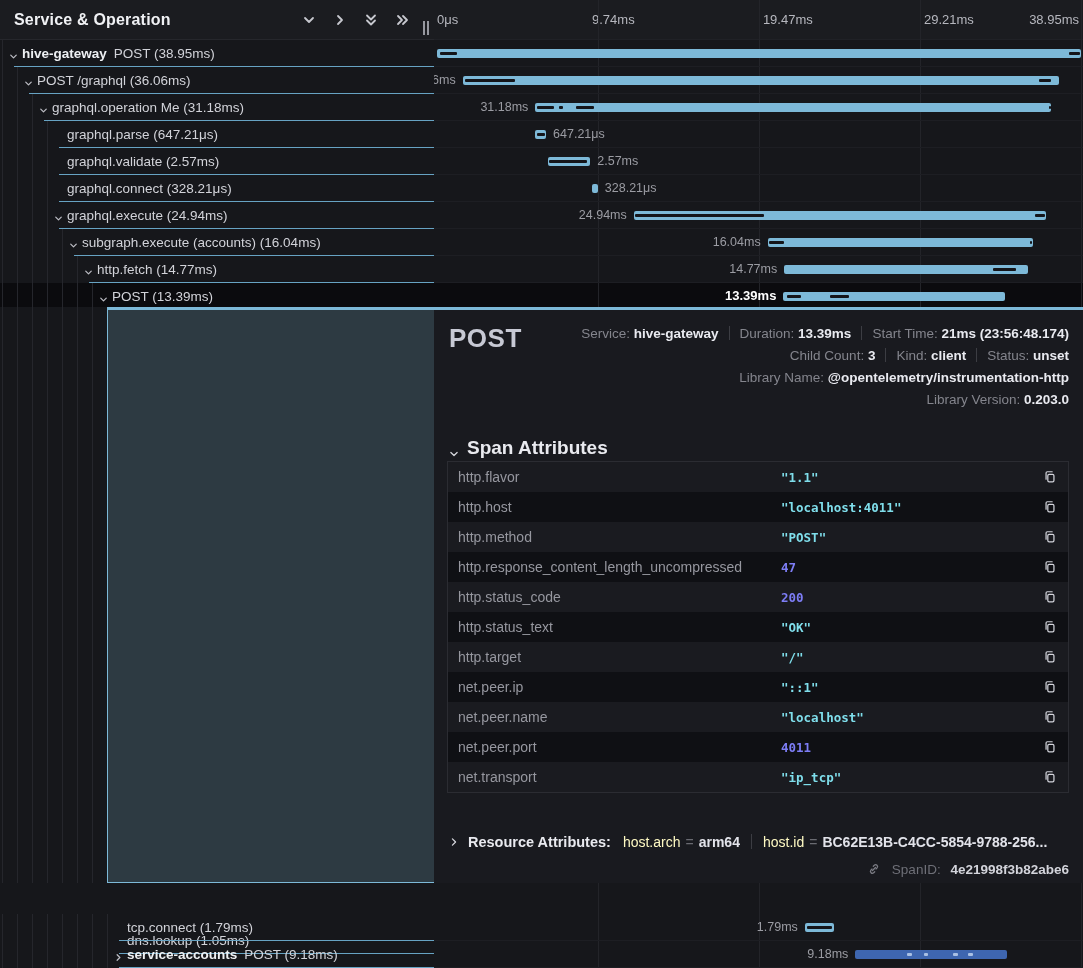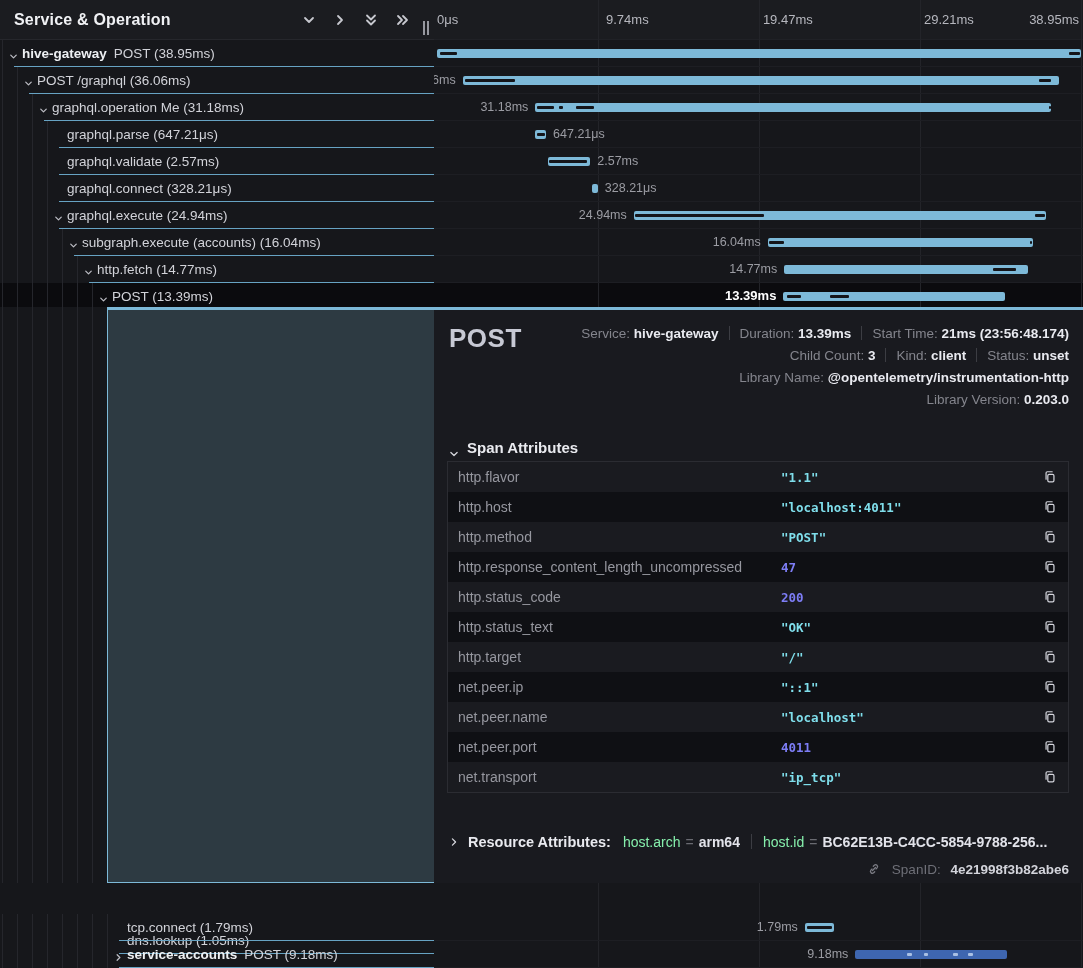--- a/index.html
+++ b/index.html
@@ -61,41 +61,41 @@
   .meta { position:absolute; right:14px; top:13px; text-align:right; white-space:nowrap; }
   .meta-line { height:22px; line-height:22px; font-size:13.5px; }
   .ml { color:#84858d; }
   .mv { color:#e9eaf0; font-weight:700; }
   .msep { display:inline-block; width:1px; height:14px; background:#3c3d43; margin:0 10px; vertical-align:-2px; }
 
   .sa-header { position:absolute; left:15px; top:127px; height:22px; line-height:22px; cursor:pointer; }
   .sa-header .chev2 { position:absolute; left:0; top:6px; width:10px; height:10px; color:#d6d7dd; }
   .chev2 svg, .ricon svg { width:100%; height:100%; fill:none; stroke:currentColor; stroke-width:2;
                            stroke-linecap:round; stroke-linejoin:round; }
-  .sa-header .txt { margin-left:18px; font-size:15px; font-weight:700; color:#e9eaef; }
+  .sa-header .txt { margin-left:18px; font-size:19px; font-weight:700; color:#e9eaef; }
 
   .attr-table { position:absolute; left:13px; right:14px; top:151px; border:1px solid #2b2c32; }
   .attr-row { position:relative; height:30px; }
   .attr-row:nth-child(odd) { background:#1a1b20; }
   .attr-row:nth-child(even){ background:#0f1014; }
   .ak { position:absolute; left:10px; top:50%; transform:translateY(-50%); color:#96979f; font-size:14px; white-space:nowrap; }
   .av { position:absolute; left:333px; top:50%; transform:translateY(-50%);
         font-family:"DejaVu Sans Mono", monospace; font-size:12.5px; font-weight:700; white-space:nowrap; }
   .av.string { color:#7fdeeb; }
   .av.number { color:#7d7df5; }
   .copy-btn { position:absolute; right:11px; top:50%; transform:translateY(-50%); width:14px; height:14px;
               color:#d2d3da; cursor:pointer; background:none; border:none; padding:0; }
   .copy-btn svg { width:100%; height:100%; fill:none; stroke:currentColor; stroke-width:1.4;
                   stroke-linecap:round; stroke-linejoin:round; }
 
   .res-line { position:absolute; left:15px; top:520px; height:24px; line-height:24px; white-space:nowrap;
               font-size:14px; cursor:pointer; }
   .res-line .ricon { display:inline-block; width:10px; height:10px; color:#d6d7dd; margin-right:9px; }
   .res-label { font-weight:700; color:#e9eaef; font-size:14.5px; margin-right:12px; }
-  .rk { color:#86efac; } .req { color:#6a6b72; padding:0 5px; } .rv { color:#e2e3ea; font-weight:700; }
+  .rk { color:#fef9c3; } .req { color:#6a6b72; padding:0 5px; } .rv { color:#e2e3ea; font-weight:700; }
   .rsep { display:inline-block; width:1px; height:15px; background:#3c3d43; margin:0 11px; vertical-align:-2px; }
 
   .spanid { position:absolute; right:14px; top:549px; height:22px; line-height:22px; white-space:nowrap; font-size:13.5px; }
   .spanid .licon { display:inline-block; width:14px; height:14px; color:#7b7c84; vertical-align:-2px; margin-right:7px; }
   .spanid .licon svg { width:100%; height:100%; fill:none; stroke:currentColor; stroke-width:1.5;
                        stroke-linecap:round; stroke-linejoin:round; }
   .sid-label { color:#6e6f77; margin-right:6px; }
   .sid-value { color:#d3d4db; font-weight:700; }
 </style>
 </head>
@@ -122,21 +122,21 @@
           </svg></div>
       </span>
     <span class="grip">
         <i></i>
         <i></i>
       </span>
   </div>
 
   <div class="ruler" id="ruler">
       <div class="tick" style="left: 3px;">0μs</div>
-      <div class="tick" style="left: 172px;">9.74ms</div>
+      <div class="tick" style="left: 158px;">9.74ms</div>
       <div class="tick" style="left: 328.898px;">19.47ms</div>
       <div class="tick" style="left: 489.929px;">29.21ms</div>
       <div class="tick" style="right: 4px;">38.95ms</div>
     </div>
 
   <div class="sel-bg"></div>
 
   <div class="detail-guides" id="detail-guides">
       <i style="left: 2px;"></i>
       <i style="left: 17px;"></i>

